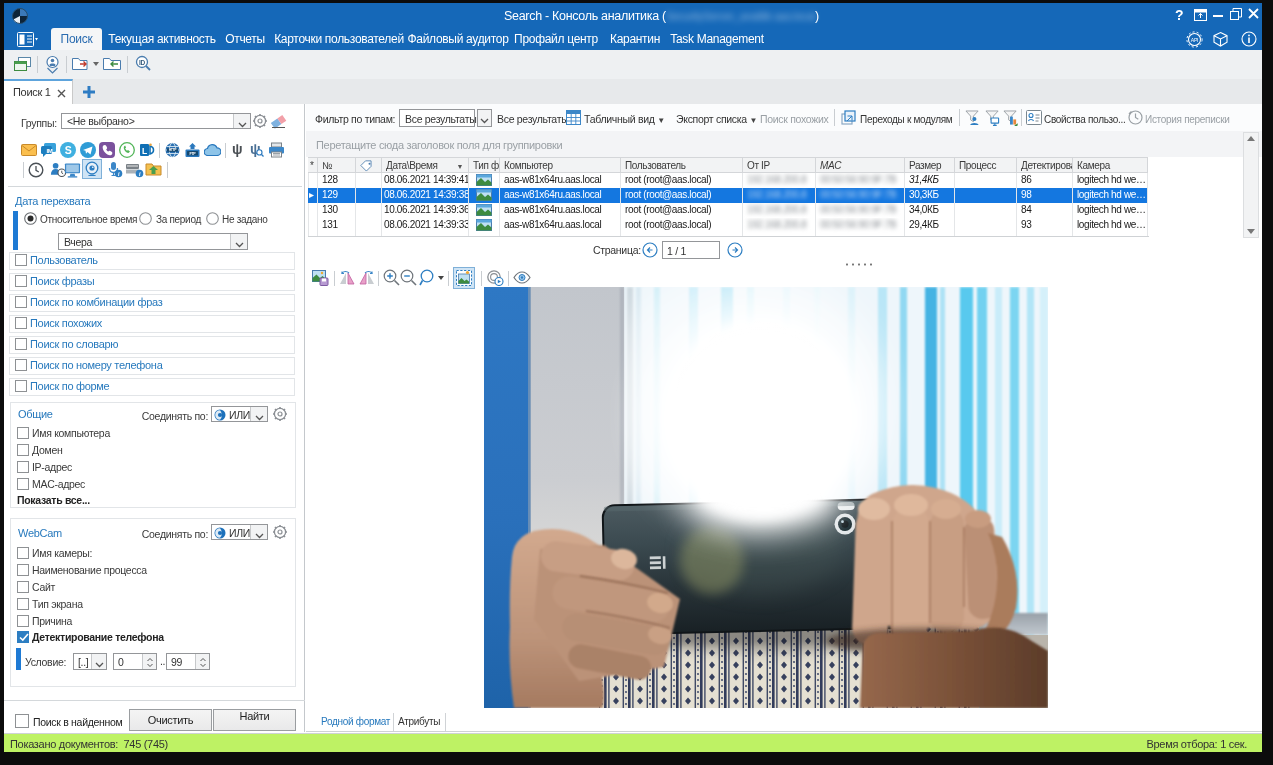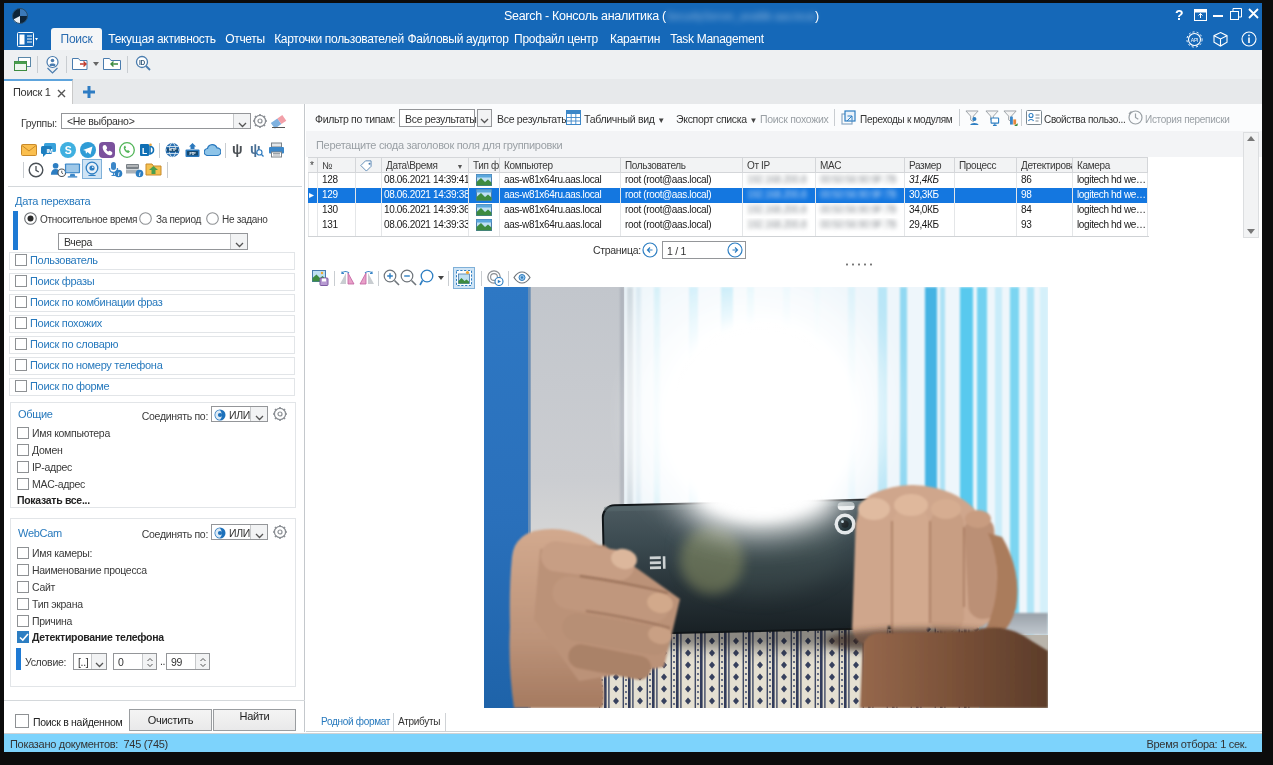--- a/index.html
+++ b/index.html
@@ -20,21 +20,21 @@
 .cb{position:absolute;width:12px;height:12px;border:1px solid #8e9194;background:#fff;}
 .cb svg{display:block;}
 .itemrow{position:absolute;left:5px;width:286px;height:18px;border:1px solid #e2e5e8;background:#fff;}
 .sep{position:absolute;width:1px;background:#c9cdd1;}
 
 .gh{position:absolute;top:154px;height:16px;background:#f2f3f4;border-right:1px solid #d4d6d9;border-top:1px solid #d4d6d9;border-bottom:1px solid #d4d6d9;font-size:10px;letter-spacing:-0.35px;color:#3a3a3a;padding:2px 0 0 4px;white-space:nowrap;overflow:hidden;}
 .gr{position:absolute;height:15px;font-size:10px;letter-spacing:-0.35px;color:#1a1a1a;padding:1px 0 0 4px;white-space:nowrap;overflow:hidden;border-right:1px solid #e4e6e8;}
 .rowsel{background:#1477e0;color:#fff;}
 .blur1{filter:blur(2px);}
 .btn{position:absolute;background:linear-gradient(#f4f4f4,#e9e9ea);border:1px solid #9a9da0;font-size:11px;color:#222;text-align:center;}
-#statusbar{position:absolute;left:0;top:730px;width:1258px;height:19px;background:#7dd3fc;border-top:1px solid #cfd2d5;font-size:11px;color:#333;}
+#statusbar{position:absolute;left:0;top:730px;width:1258px;height:19px;background:#bef264;border-top:1px solid #cfd2d5;font-size:11px;color:#333;}
 .gray{color:#9aa0a5;}
 </style></head><body>
 <div id="win">
 
 <div id="title">
  <svg class="abs" style="left:8px;top:5px" width="16" height="16" viewBox="0 0 16 16">
         <circle cx="8" cy="8" r="7.5" fill="#0d2438"></circle>
         <path d="M8 .5A7.5 7.5 0 0 1 15.5 8L8 8Z" fill="#3b79b8"></path>
         <path d="M8 8 1.2 11.5A7.5 7.5 0 0 0 8 15.5Z" fill="#e8eef4"></path>
         <circle cx="8" cy="8" r="7.5" fill="none" stroke="#274e6e"></circle>
@@ -467,21 +467,21 @@
 <div class="gh" style="left:314px;width:38px;">№</div>
 <div class="gh" style="left:352px;width:26px;"><svg width="14" height="12" viewBox="0 0 14 12" style="margin-top:0px">
         <path d="M1 6.5 6.5 1H13V7.5L7.5 13z" fill="#fff" stroke="#4a7cae" transform="scale(.85)"></path>
         <circle cx="9.5" cy="3.8" r="1" fill="#4a7cae"></circle>
       </svg></div>
 <div class="gh" style="left:378px;width:87px;">Дата\Время <span style="position:absolute;right:5px;top:5px;font-size:7px;color:#555;">▼</span></div>
 <div class="gh" style="left:465px;width:31px;">Тип фа</div>
 <div class="gh" style="left:496px;width:121px;">Компьютер</div>
 <div class="gh" style="left:617px;width:122px;">Пользователь</div>
 <div class="gh" style="left:739px;width:73px;">От IP</div>
-<div class="gh" style="left:812px;width:89px;">MAC</div>
+<div class="gh" style="left:812px;width:89px;font-style:italic;">MAC</div>
 <div class="gh" style="left:901px;width:50px;">Размер</div>
 <div class="gh" style="left:951px;width:62px;">Процесс</div>
 <div class="gh" style="left:1013px;width:56px;">Детектирова</div>
 <div class="gh" style="left:1069px;width:75px;border-right:1px solid #d4d6d9;">Камера</div>
 
 <div class="abs" style="left:304px;top:170px;width:840px;height:63px;border-left:1px solid #e4e6e8;"></div>
 <div class="gr" style="left:304px;top:170px;width:10px;padding-left:1px;"></div>
 <div class="gr" style="left:314px;top:170px;width:38px;">128</div>
 <div class="gr" style="left:352px;top:170px;width:26px;"></div>
 <div class="gr" style="left:378px;top:170px;width:87px;padding-left:2px;">08.06.2021 14:39:41</div>
@@ -562,21 +562,21 @@
 <div class="abs" style="left:1012px;top:230px;width:1px;height:3px;background:#e4e6e8;"></div>
 <div class="abs" style="left:1068px;top:230px;width:1px;height:3px;background:#e4e6e8;"></div>
 <div class="abs" style="left:1143px;top:230px;width:1px;height:3px;background:#e4e6e8;"></div>
 <div class="abs" style="left:304px;top:233px;width:841px;height:1px;background:#cfd2d5;"></div>
 
 <div class="abs" style="left:589px;top:241px;font-size:10.5px;color:#333;">Страница:</div>
 <svg class="abs" style="left:638px;top:239px" width="16" height="16" viewBox="0 0 16 16">
       <circle cx="8" cy="8" r="7" fill="#fff" stroke="#2d7ec2" stroke-width="1.2"></circle>
       <path d="M10.5 8H5.5M8 5.5 5.5 8 8 10.5" fill="none" stroke="#2d7ec2" stroke-width="1.2"></path>
     </svg>
-<div class="combo" style="left:658px;top:238px;width:84px;height:18px;">
+<div class="combo" style="left:658px;top:238px;width:58px;height:18px;">
       <span style="position:absolute;left:4px;top:3px;font-size:10.5px;color:#333;">1 / 1</span>
     </div>
 <svg class="abs" style="left:723px;top:239px" width="16" height="16" viewBox="0 0 16 16">
       <circle cx="8" cy="8" r="7" fill="#fff" stroke="#2d7ec2" stroke-width="1.2"></circle>
       <path d="M5.5 8h5M8 5.5 10.5 8 8 10.5" fill="none" stroke="#2d7ec2" stroke-width="1.2"></path>
     </svg>
 <div class="abs" style="left:840px;top:260px;width:28px;height:3px;background:radial-gradient(circle 1.2px, #777 1px, transparent 1.2px) 0 0/6px 3px repeat-x;"></div>
 
 <div class="abs" style="left:1239px;top:129px;width:16px;height:106px;background:#f2f3f4;border:1px solid #dcdee0;"></div>
 <svg class="abs" style="left:1243px;top:133px" width="8" height="6" viewBox="0 0 8 6">

